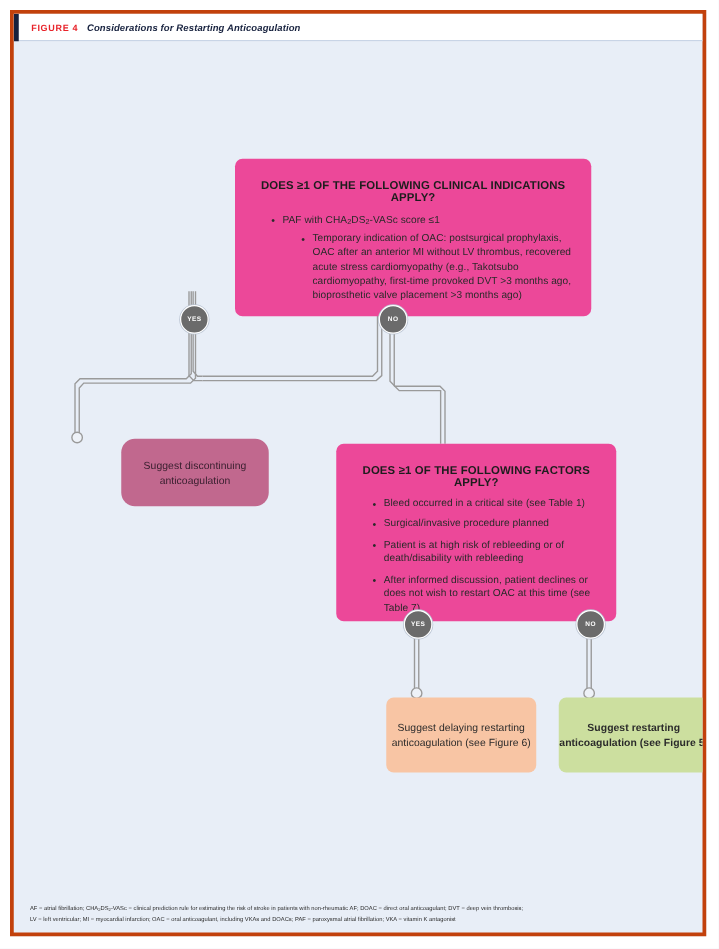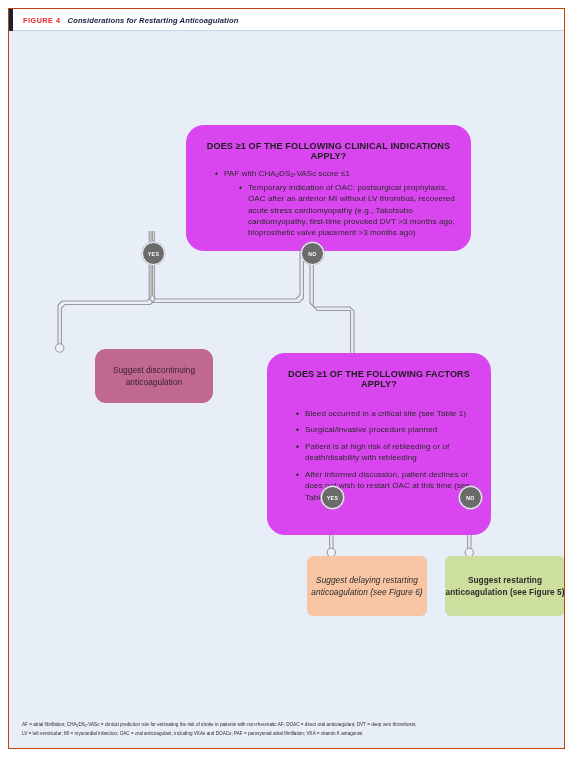--- a/index.html
+++ b/index.html
@@ -6,21 +6,21 @@
   body{
     width:575px;height:759px;
     background:#ffffff;
     font-family:"Liberation Sans", sans-serif;
     -webkit-font-smoothing:antialiased;
   }
   .figure-frame{
     position:absolute;
     left:8px;top:8px;
     width:557px;height:741px;
-    border:1px solid #c2410c;
+    border:3px solid #c2410c;
     background:#e8eef7;
     box-sizing:border-box;
     overflow:hidden;
   }
   
   .header-bar{
     position:absolute;left:0;top:0;
     width:100%;height:22px;
     background:#ffffff;
     border-bottom:1px solid #c8d4e6;
@@ -58,22 +58,22 @@
     width:557px;height:686px;
     overflow:visible;
   }
   
   .node{
     position:absolute;
     box-sizing:border-box;
     border-radius:6px;
   }
   .decision{
-    background:#d946ef;
-    border-radius:18px;
+    background:#ec4899;
+    border-radius:6px;
   }
   .decision .q{
     color:#1d1d1d;
     font-size:9.1px;
     font-weight:bold;
     letter-spacing:0.12px;
     text-align:center;
   }
   .decision ul{
     margin:7px 0 0 0;
@@ -93,43 +93,42 @@
     position:absolute;left:-9px;top:0;
     font-size:8.5px;color:#2a2a2a;
   }
   .decision li.tight{margin-bottom:0;margin-left:24px;}
   #decision-1{
     left:177px;top:94px;width:285px;height:126px;
     padding:16px 16px 0 16px;
   }
   #decision-1 ul{padding-left:22px;}
   #decision-2{
-    left:258px;top:322px;width:224px;height:182px;
+    left:258px;top:322px;width:224px;height:142px;
     padding:16px 12px 0 12px;
   }
-  #decision-2 ul{padding-left:26px;margin-top:19px;}
+  #decision-2 ul{padding-left:26px;margin-top:6px;}
   #decision-2 li{margin-bottom:5px;}
   .outcome{
     display:flex;align-items:center;justify-content:center;
     text-align:center;
     font-size:8.3px;
     line-height:1.5;
     color:#2b2b2b;
     letter-spacing:0.05px;
   }
   #outcome-discontinue{
     left:86px;top:318px;width:118px;height:54px;
     background:#c1688e;
     color:#3a2030;
     border-radius:11px;
   }
   #outcome-delay{
     left:298px;top:525px;width:120px;height:60px;
     background:#f8c5a4;
-    font-style:italic;
   }
   #outcome-restart{
     left:436px;top:525px;width:120px;height:60px;
     background:#ccdf9f;
     font-weight:bold;
   }
   
   .badge{
     position:absolute;
     width:21px;height:21px;

